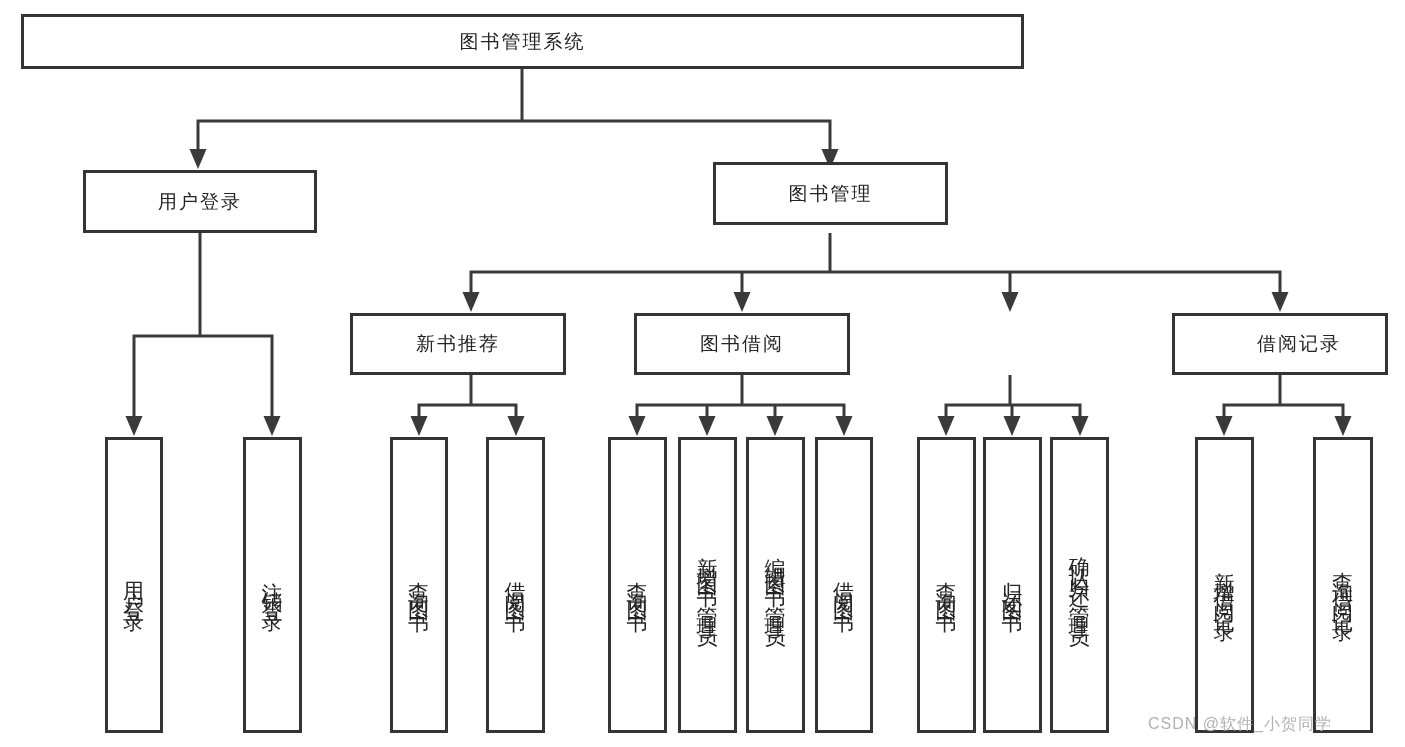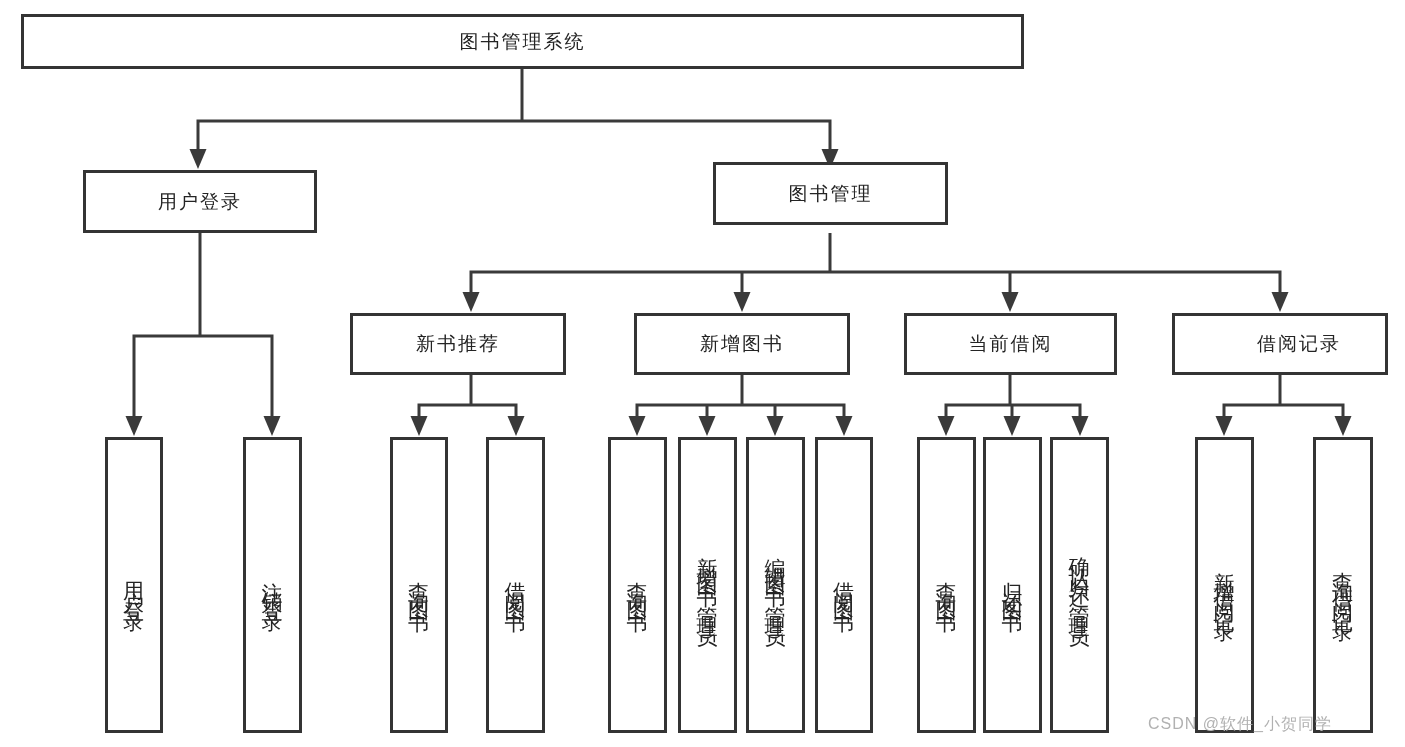--- a/index.html
+++ b/index.html
@@ -129,24 +129,21 @@
     <span class="label">用户登录</span>
   </div>
   <div class="node n-book-management">
     <span class="label">图书管理</span>
   </div>
 
   <div class="node n-new-book-rec">
     <span class="label">新书推荐</span>
   </div>
   <div class="node n-book-borrow">
-    <span class="label">新增图书</span>
-  </div>
-  <div class="node n-current-borrow">
-    <span class="label">当前借阅</span>
+    <span class="label">图书借阅</span>
   </div>
   <div class="node n-borrow-record">
     <span class="label">借阅记录</span>
   </div>
 
   <div class="node leaf l-1">
     <span class="label">用户登录</span>
   </div>
   <div class="node leaf l-2">
     <span class="label">注销登录</span>

